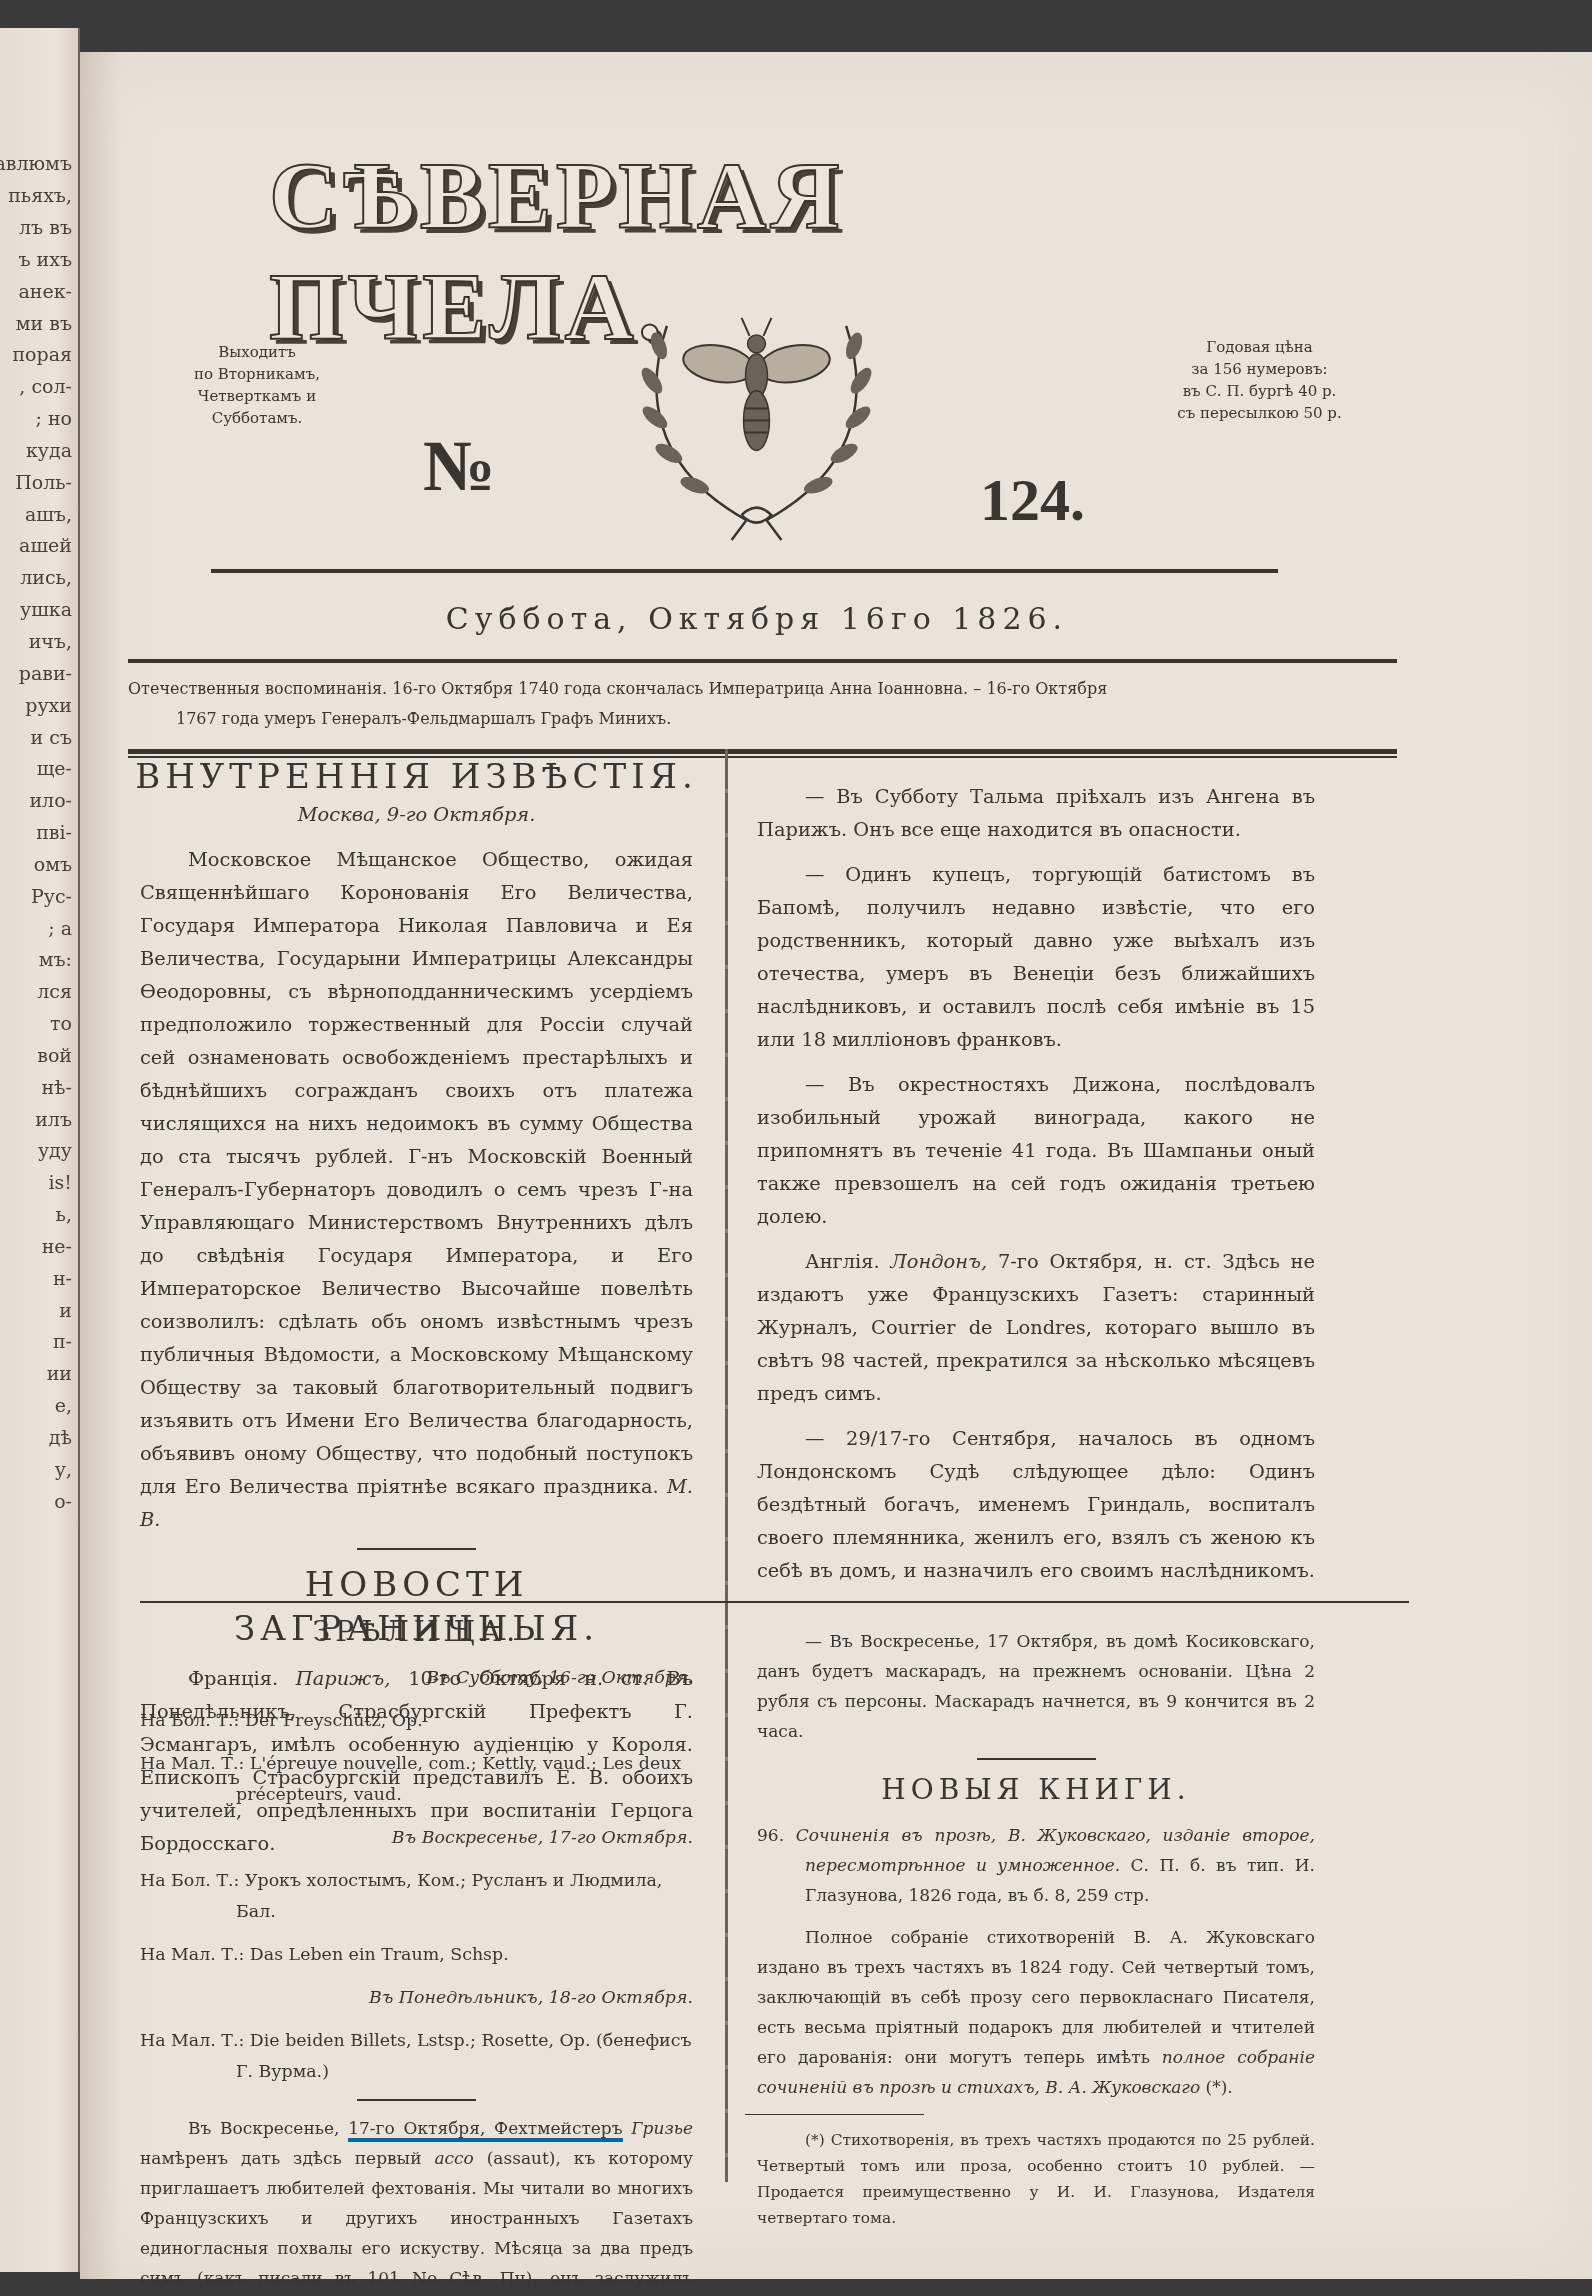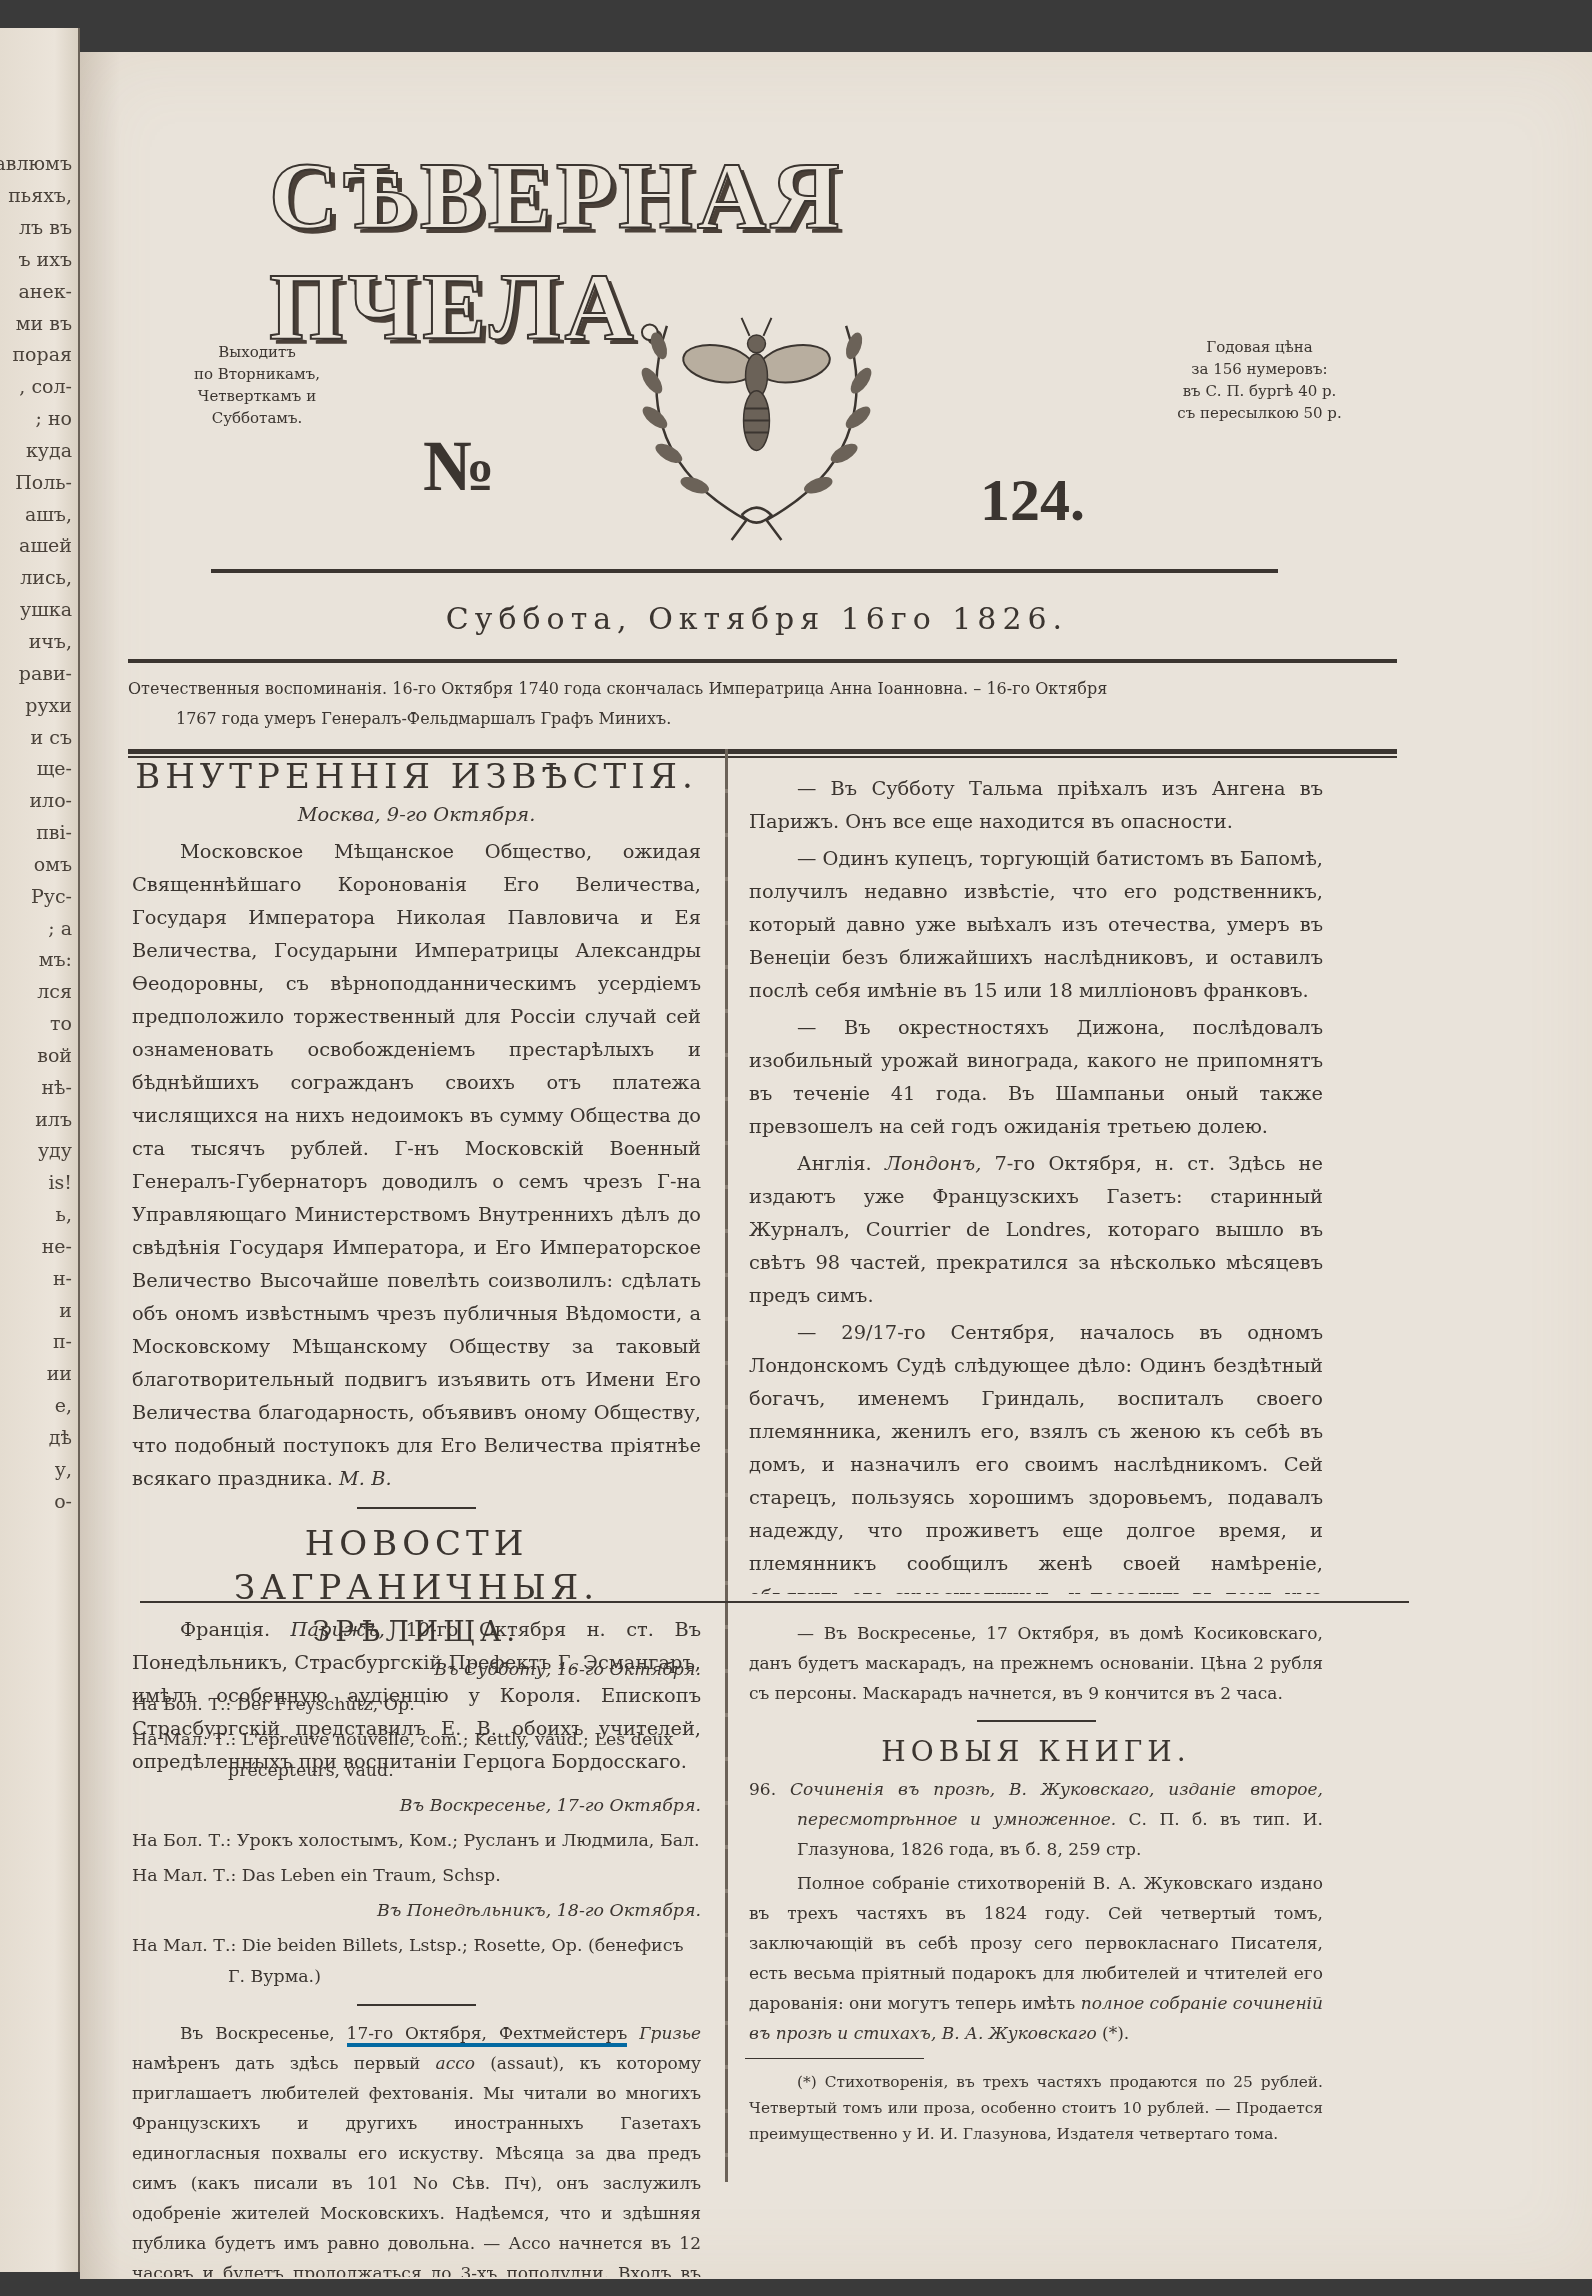--- a/index.html
+++ b/index.html
@@ -69,21 +69,21 @@
   .col-right { left: 665px; top: 716px; width: 582px; }
   .col-divider {
     position: absolute; left: 645px; top: 697px; width: 3px; height: 1433px;
     background: repeating-linear-gradient(180deg, #6b6258 0 40px, #8a8075 40px 44px);
   }
   .section-title {
     text-align: center; font-size: 34px; letter-spacing: 5px; margin: 0;
     font-weight: normal; color: #3b3530; line-height: 44px;
   }
   .dateline-sub { text-align: center; font-style: italic; margin: 0; }
-  p { margin: 4px; }
+  p { margin: 12px; }
   .indent { text-indent: 48px; }
   .hang { padding-left: 48px; text-indent: -48px; }
   .short-rule {
     width: 119px; height: 2px; background: #3b3530; margin: 12px auto;
   }
   .small { font-size: 17px; line-height: 30px; }
   .it { font-style: italic; }
   .theatre { font-size: 17.4px; line-height: 31px; }
   .theatre .day { text-align: right; font-style: italic; }
   .theatre .row { padding-left: 96px; text-indent: -96px; text-align: left; }

